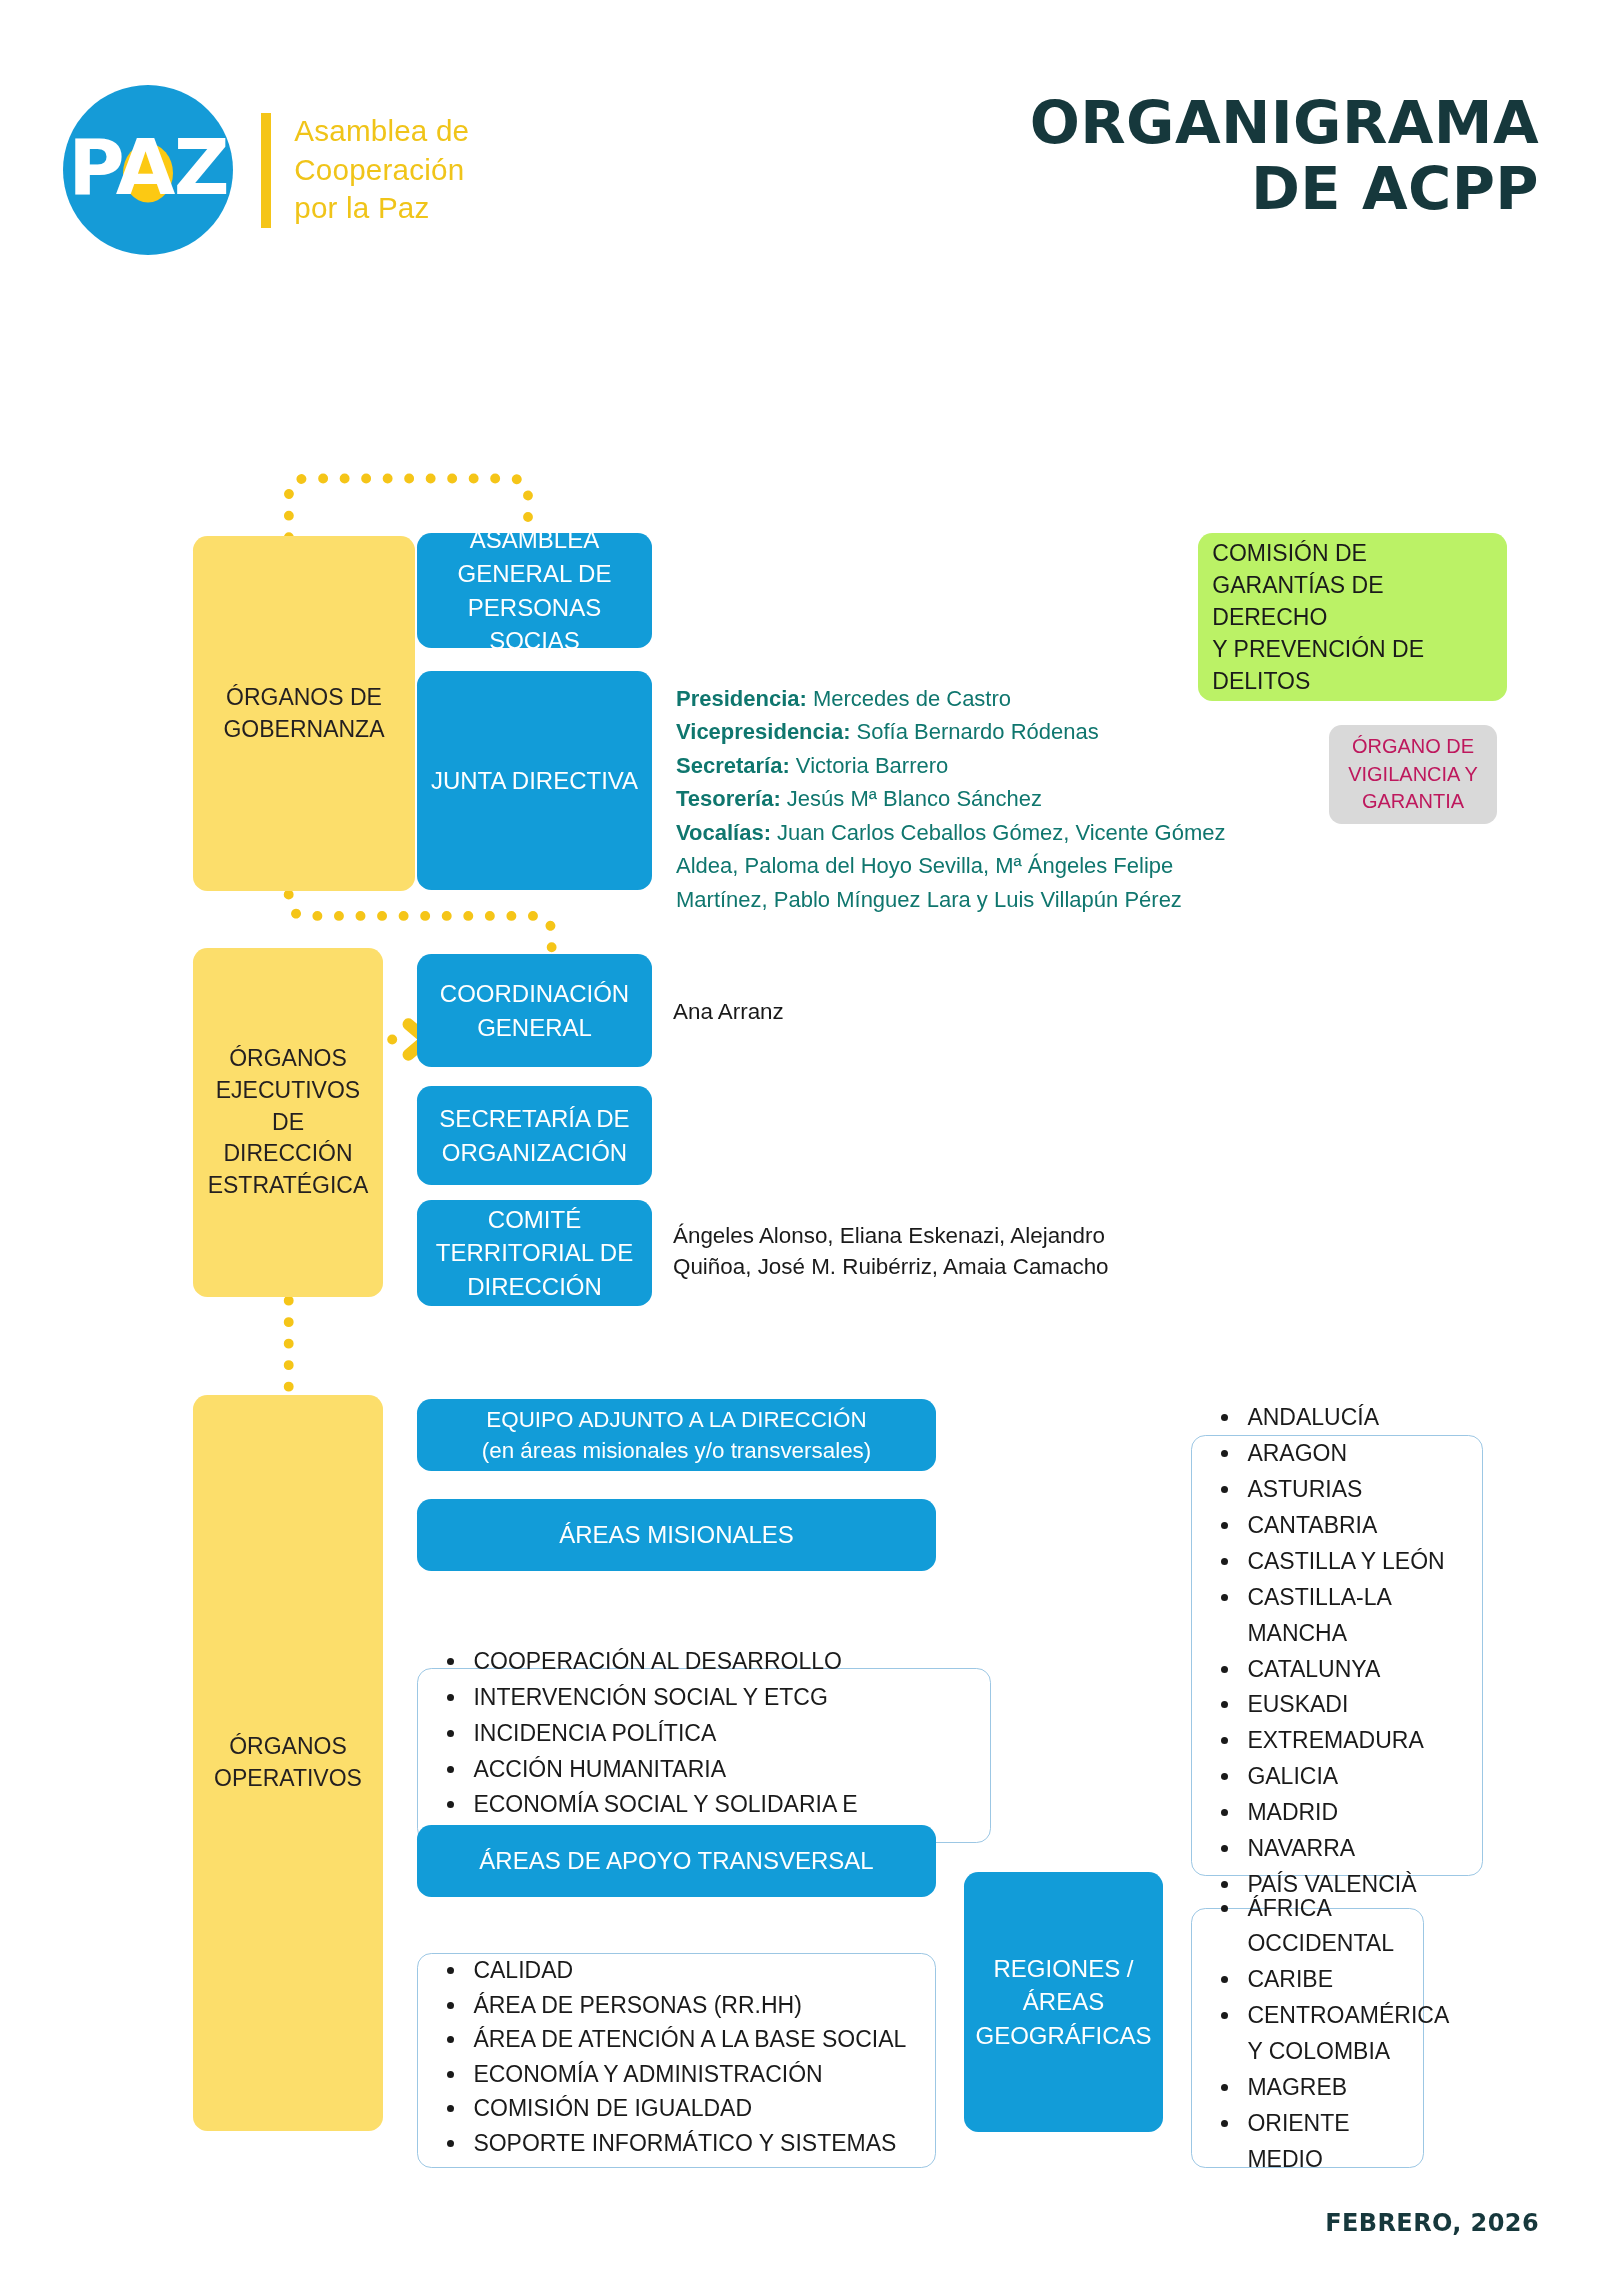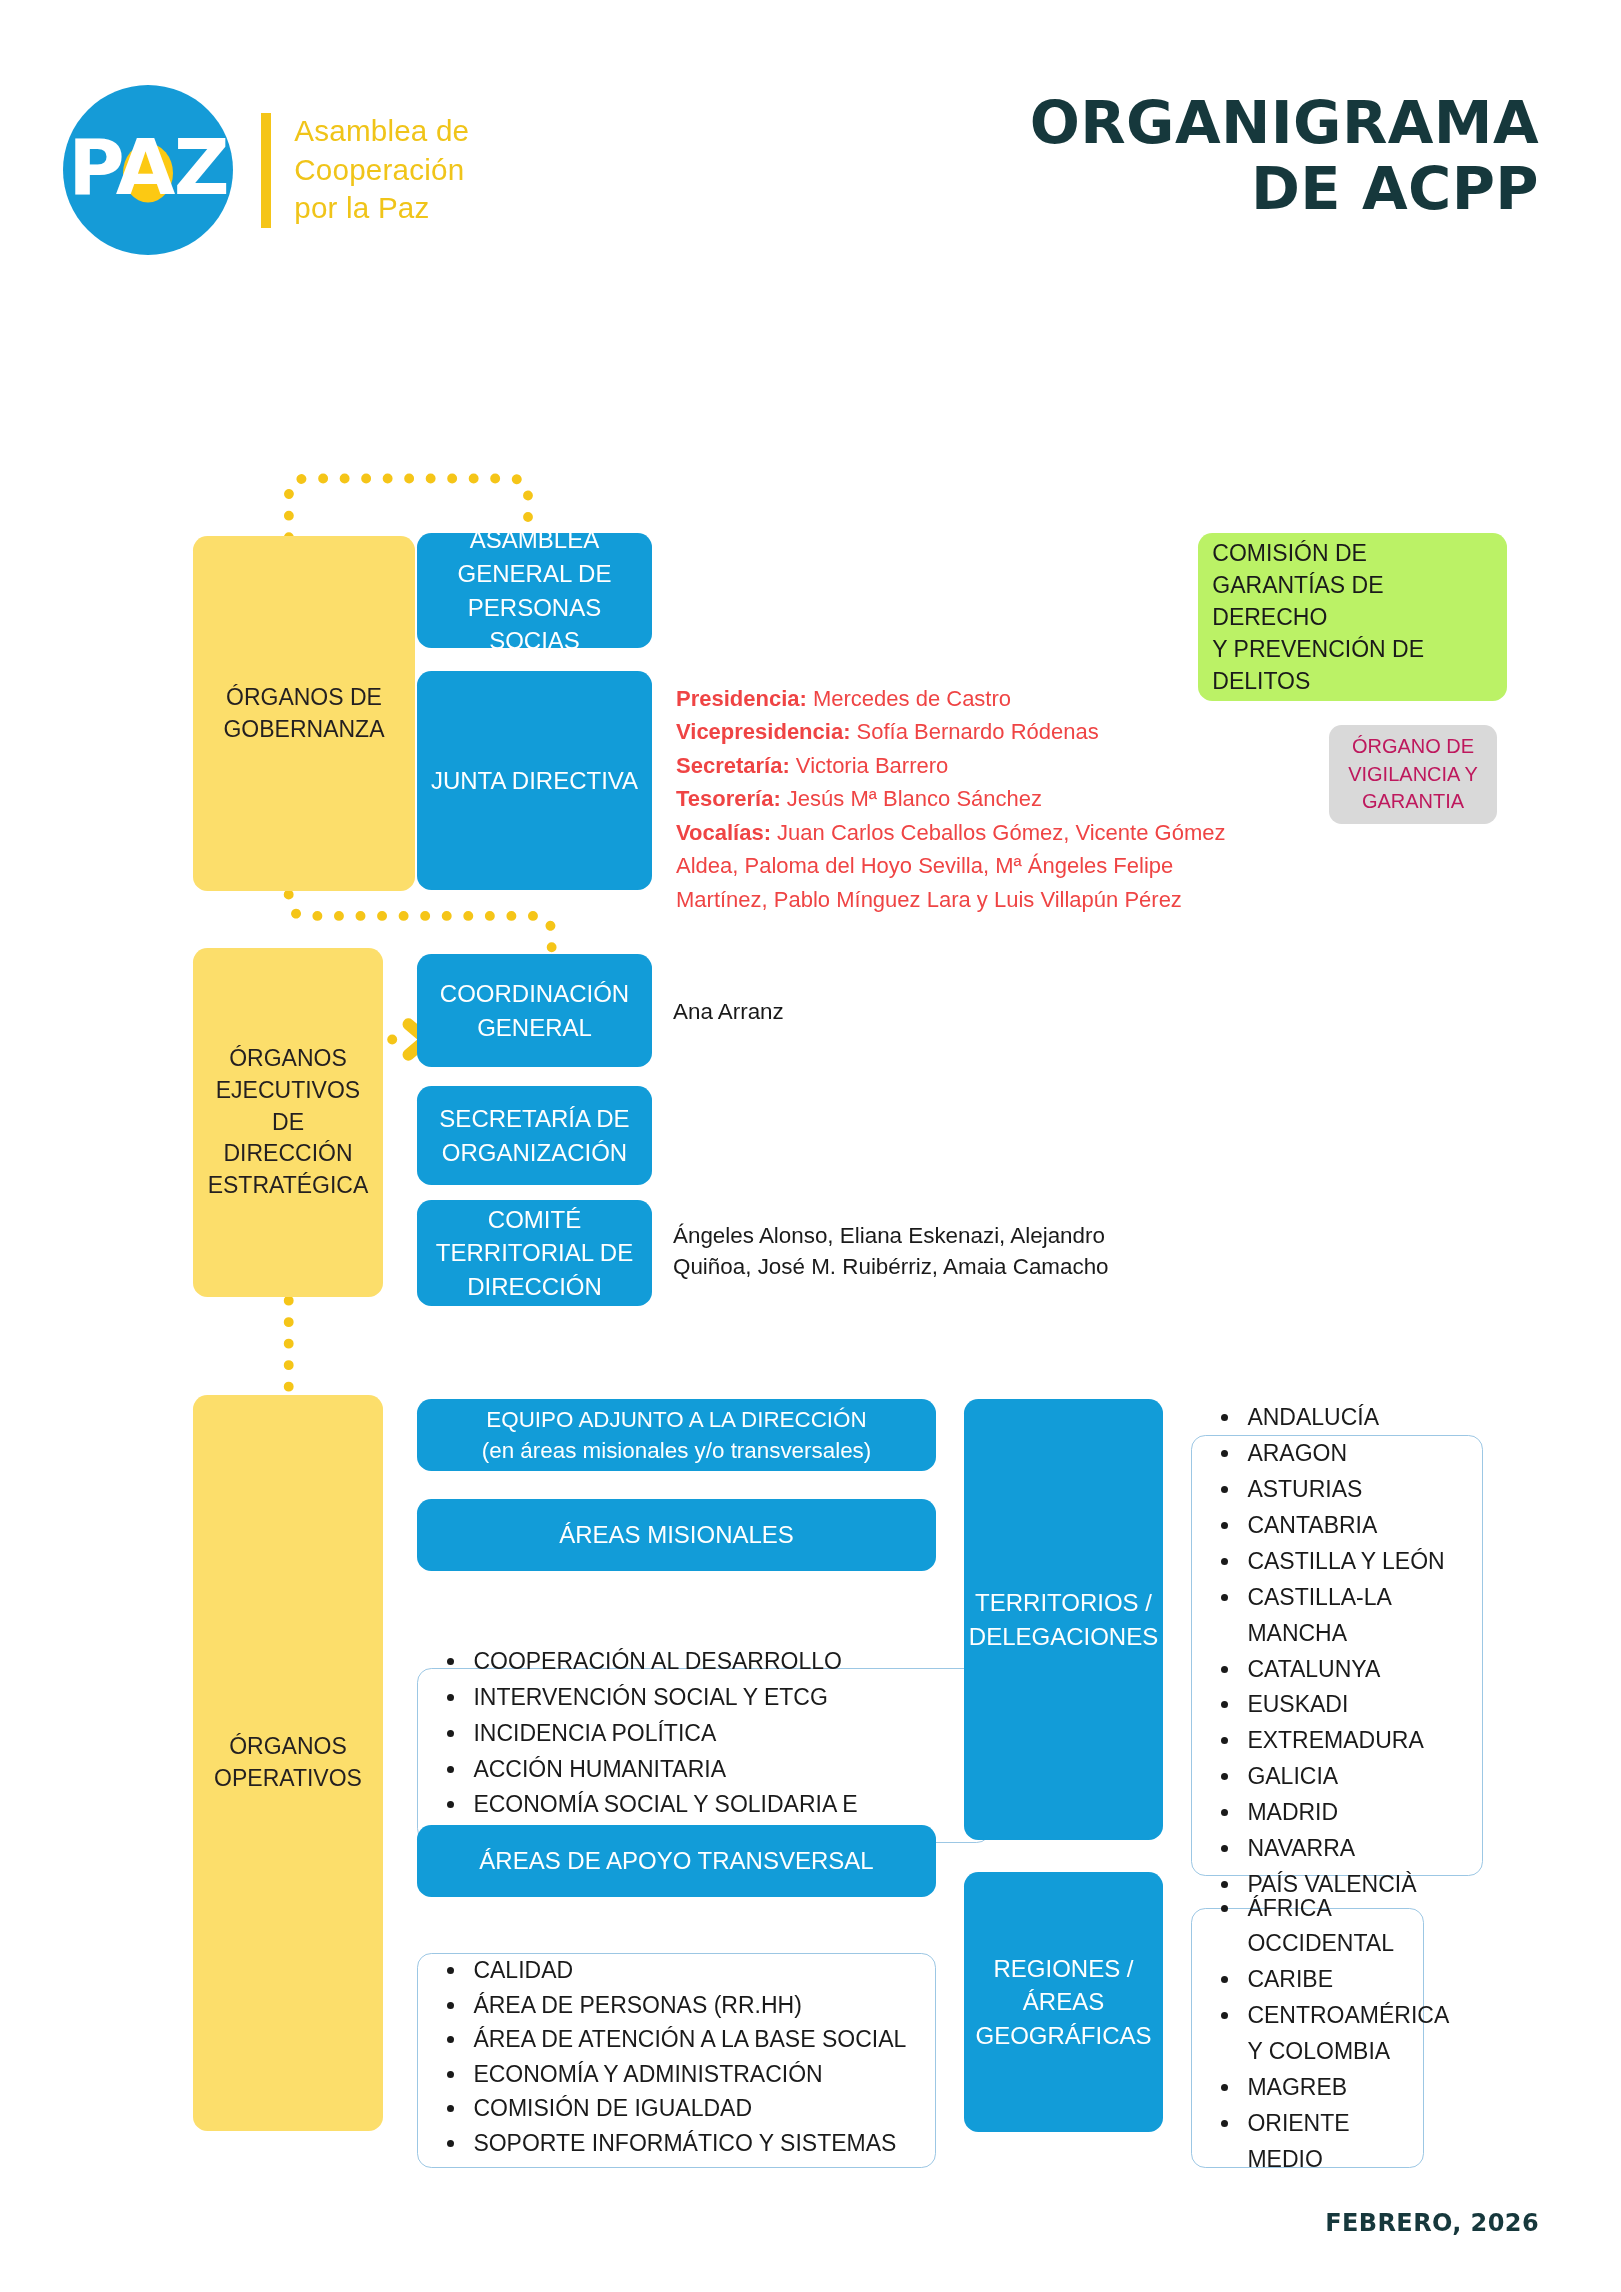--- a/index.html
+++ b/index.html
@@ -147,21 +147,21 @@
   .list-box.tight ul{line-height:1.50;}
 
   .note-text{
     position:absolute;
     color:#1A1A1A;
     font-size:22.4px;
     line-height:1.40;
   }
   .board-text{
     position:absolute;
-    color:#ef4444;
+    color:#0f766e;
     font-size:22px;
     line-height:1.52;
   }
   .board-text .role{font-weight:bold;}
 
   #footer-date{
     position:absolute;
     right:82px; bottom:56px;
     color:#16383C;
     font-family:"DejaVu Sans",sans-serif;
@@ -293,22 +293,20 @@
     <ul>
       <li>CALIDAD</li>
       <li>ÁREA DE PERSONAS (RR.HH)</li>
       <li>ÁREA DE ATENCIÓN A LA BASE SOCIAL</li>
       <li>ECONOMÍA Y ADMINISTRACIÓN</li>
       <li>COMISIÓN DE IGUALDAD</li>
       <li>SOPORTE INFORMÁTICO Y SISTEMAS</li>
     </ul>
   </div>
 
-  <div class="blue-box" style="left:964px; top:1399px; width:199px; height:441px;">TERRITORIOS /
-DELEGACIONES</div>
 
   <div class="list-box" style="left:1191px; top:1399px; width:292px; height:441px;">
     <ul>
       <li>ANDALUCÍA</li>
       <li>ARAGON</li>
       <li>ASTURIAS</li>
       <li>CANTABRIA</li>
       <li>CASTILLA Y LEÓN</li>
       <li>CASTILLA-LA MANCHA</li>
       <li>CATALUNYA</li>

